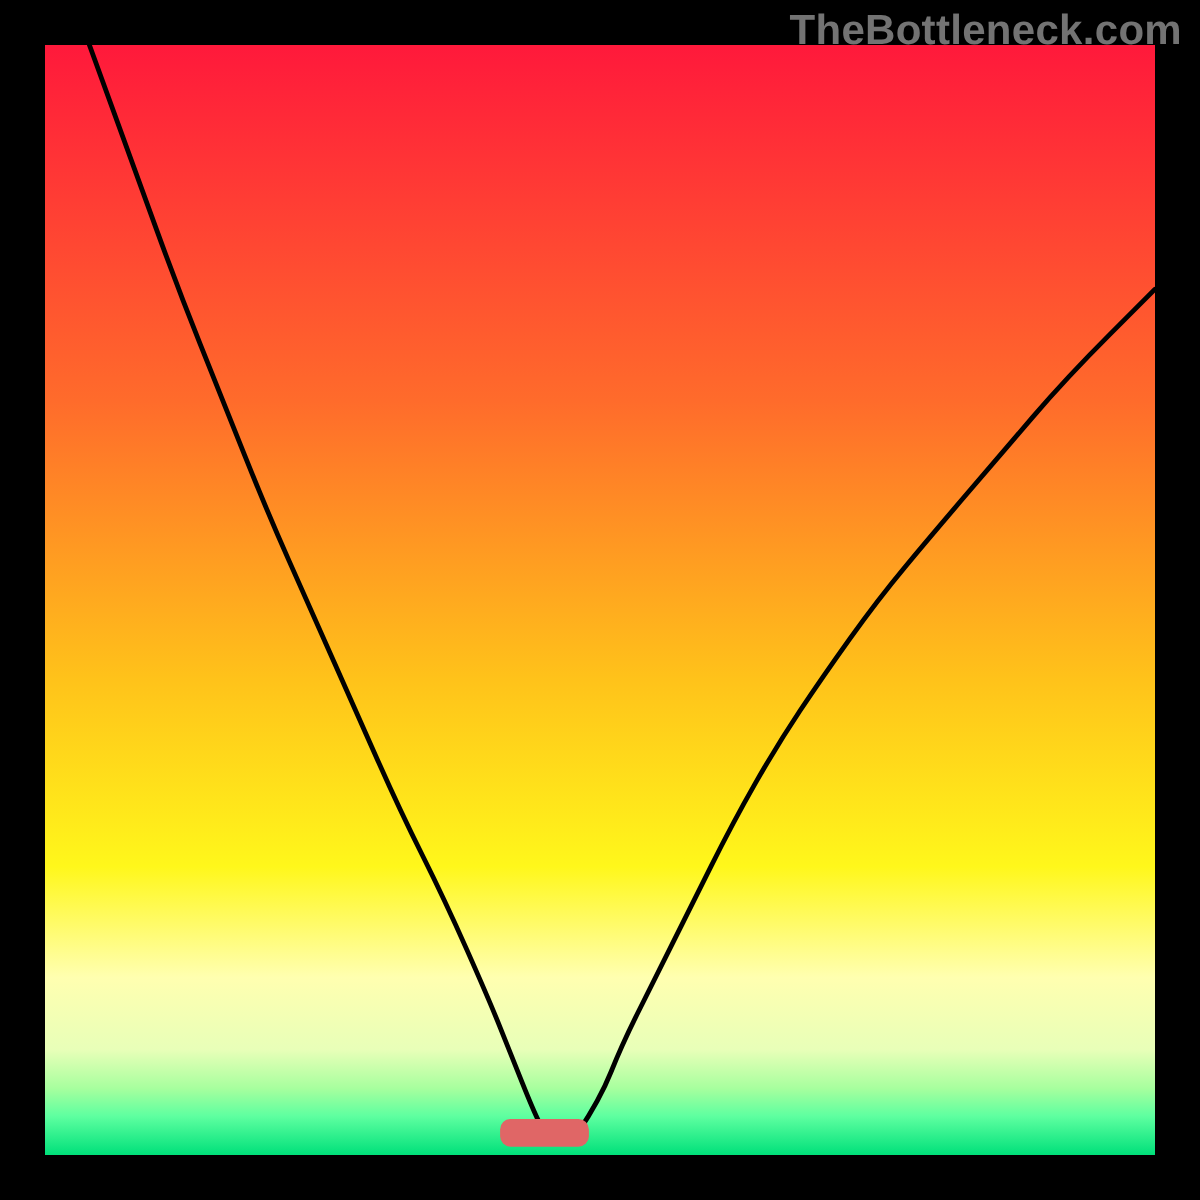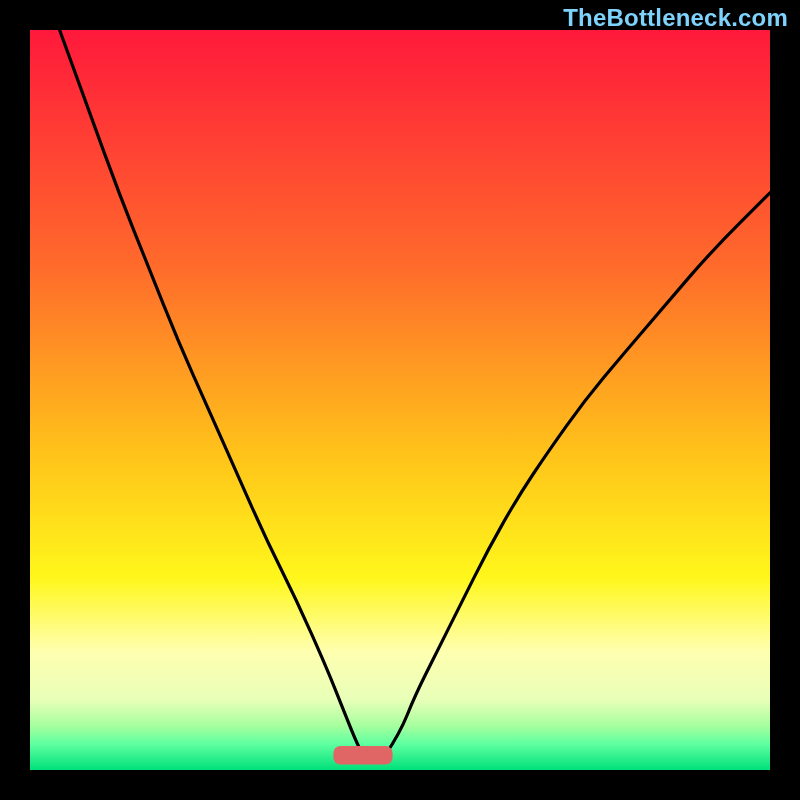--- a/index.html
+++ b/index.html
@@ -21,23 +21,23 @@
     left: 30px;
     top: 30px;
     width: 740px;
     height: 740px;
   }
   .watermark {
     position: absolute;
     top: 4px;
     right: 12px;
     font-family: Arial, Helvetica, sans-serif;
-    font-size: 24px;
+    font-size: 28px;
     font-weight: 600;
-    color: #7dd3fc;
+    color: #737373;
     letter-spacing: 0.2px;
   }
   svg { display: block; }
 </style>
 </head>
 <body>
 
 <div class="outer">
   <div class="watermark">TheBottleneck.com</div>
 

